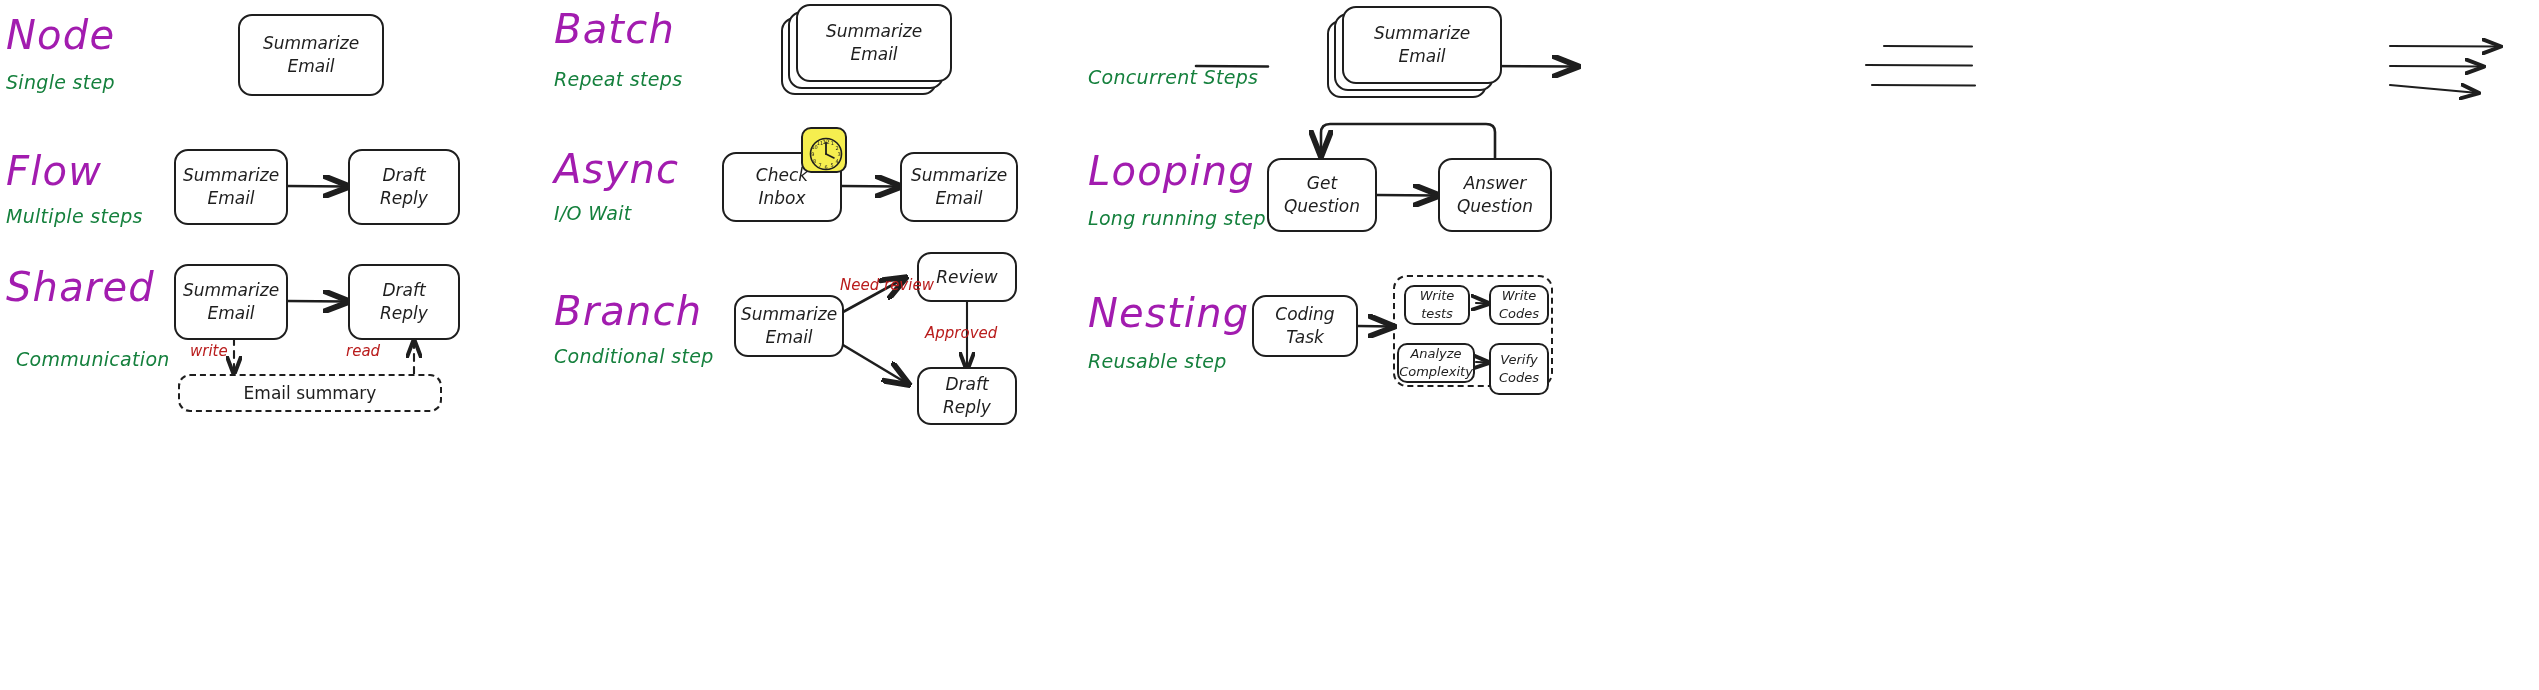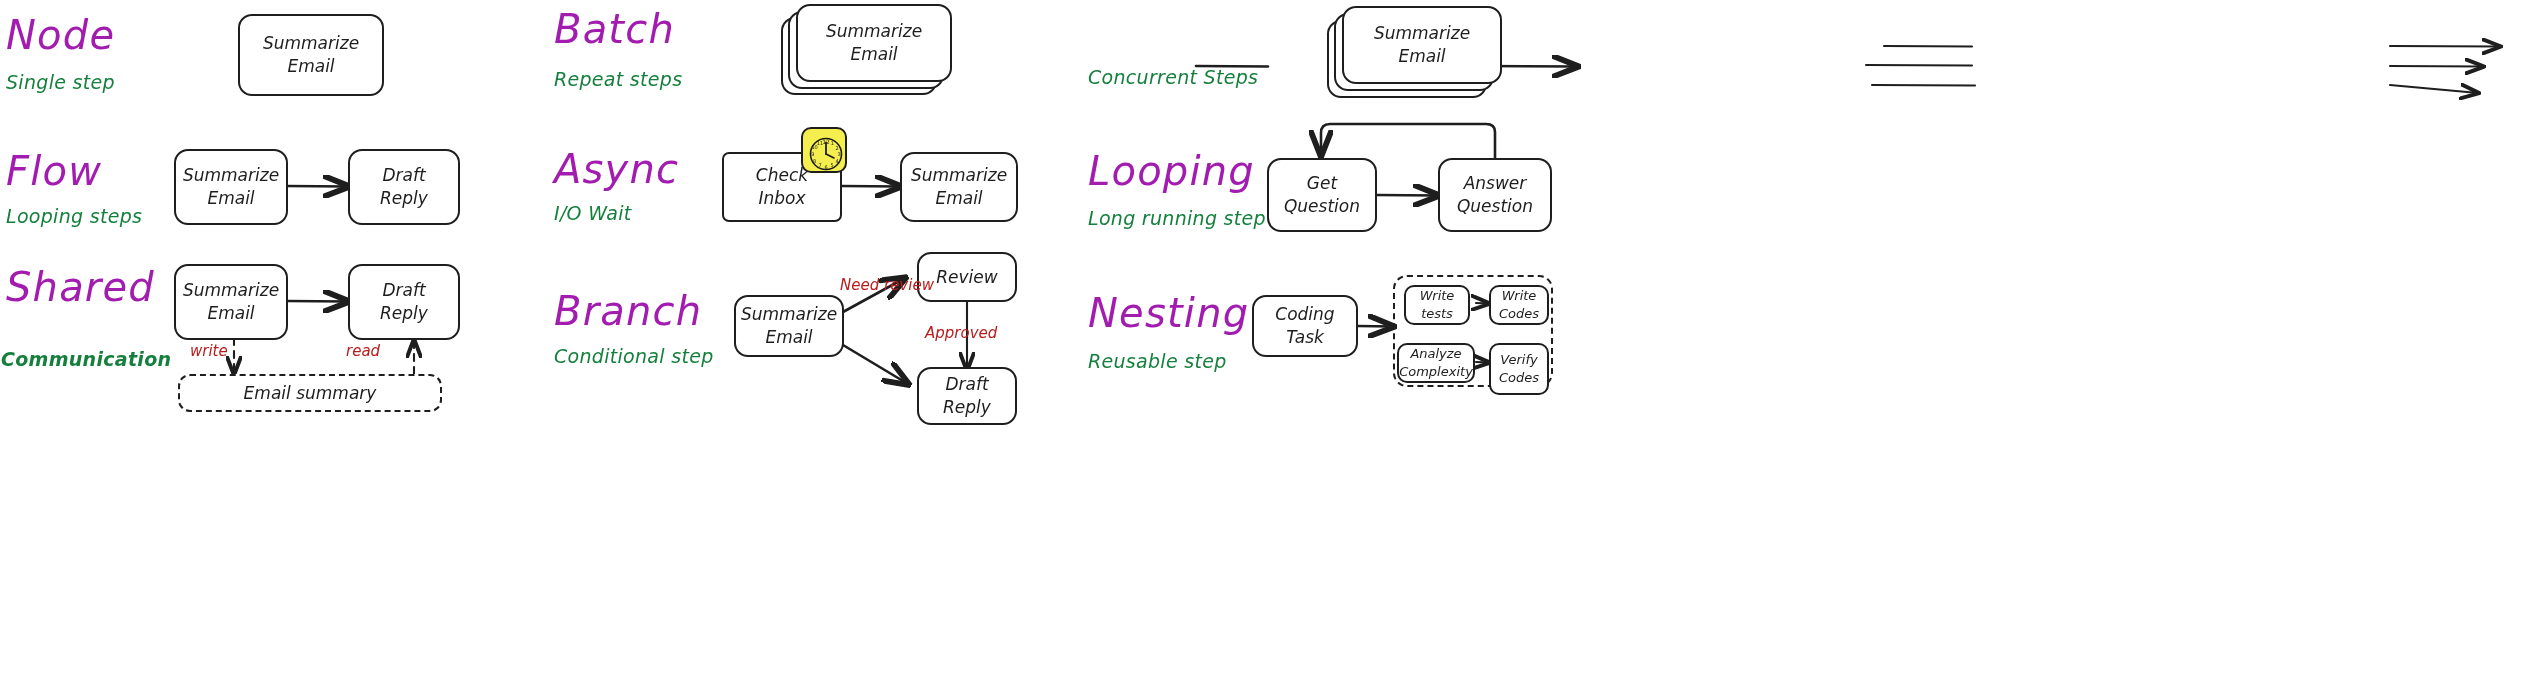--- a/index.html
+++ b/index.html
@@ -56,21 +56,21 @@
   }
   .box.small{font-size:13px;border-width:2px;border-radius:10px;}
   .box.ghost{background:#ffffff;}
   .dashbox{
     position:absolute;
     border:2.2px dashed #1e1e1e;
     border-radius:12px;
     background:#ffffff;
     box-sizing:border-box;
     display:flex;align-items:center;justify-content:center;
-    font-size:17px;font-style:italic;color:#1e1e1e;
+    font-size:17px;color:#1e1e1e;
   }
   .dashgroup{
     position:absolute;
     border:2.2px dashed #1e1e1e;
     border-radius:14px;
     background:transparent;
     box-sizing:border-box;
   }
   .clock{
     position:absolute;
@@ -148,29 +148,29 @@
   <div class="box" style="left:796px;top:4px;width:156px;height:78px;">Summarize
 Email</div>
 
   <div class="sub" style="left:1088px;top:66px;">Concurrent Steps</div>
   <div class="box ghost" style="left:1327px;top:20px;width:160px;height:78px;"></div>
   <div class="box ghost" style="left:1334px;top:13px;width:160px;height:78px;"></div>
   <div class="box" style="left:1342px;top:6px;width:160px;height:78px;">Summarize
 Email</div>
 
   <div class="ttl" style="left:6px;top:148px;">Flow</div>
-  <div class="sub" style="left:6px;top:205px;">Looping steps</div>
+  <div class="sub" style="left:6px;top:205px;">Multiple steps</div>
   <div class="box" style="left:174px;top:149px;width:114px;height:76px;">Summarize
 Email</div>
   <div class="box" style="left:348px;top:149px;width:112px;height:76px;">Draft
 Reply</div>
 
   <div class="ttl" style="left:554px;top:146px;">Async</div>
   <div class="sub" style="left:554px;top:202px;">I/O Wait</div>
-  <div class="box" style="left:722px;top:152px;width:120px;height:70px;border-radius:7px;">Check
+  <div class="box" style="left:722px;top:152px;width:120px;height:70px;">Check
 Inbox</div>
   <div class="box" style="left:900px;top:152px;width:118px;height:70px;">Summarize
 Email</div>
 
   <div class="clock" style="left:801px;top:127px;width:46px;height:46px;">
     <svg viewBox="0 0 46 46" width="46" height="46" style="display:block;">
       <circle cx="23" cy="25" r="15.5" fill="none" stroke="#1e1e1e" stroke-width="1.6"></circle>
       <line x1="23" y1="25" x2="23" y2="13.5" stroke="#1e1e1e" stroke-width="1.8" stroke-linecap="round"></line>
       <line x1="23" y1="25" x2="31" y2="29" stroke="#1e1e1e" stroke-width="1.6" stroke-linecap="round"></line>
       <text x="23" y="14.5" font-size="6" text-anchor="middle" fill="#1e1e1e" font-family="DejaVu Sans, sans-serif">12</text>
@@ -189,21 +189,21 @@
   </div>
 
   <div class="ttl" style="left:1088px;top:148px;">Looping</div>
   <div class="sub" style="left:1088px;top:207px;">Long running step</div>
   <div class="box" style="left:1267px;top:158px;width:110px;height:74px;">Get
 Question</div>
   <div class="box" style="left:1438px;top:158px;width:114px;height:74px;">Answer
 Question</div>
 
   <div class="ttl" style="left:6px;top:264px;">Shared</div>
-  <div class="sub" style="left:1px;top:348px;font-weight:bold;">Communication</div>
+  <div class="sub" style="left:16px;top:348px;">Communication</div>
   <div class="box" style="left:174px;top:264px;width:114px;height:76px;">Summarize
 Email</div>
   <div class="box" style="left:348px;top:264px;width:112px;height:76px;">Draft
 Reply</div>
   <div class="edgelbl" style="left:190px;top:343px;width:90px;">write</div>
   <div class="edgelbl" style="left:346px;top:343px;width:70px;">read</div>
   <div class="dashbox" style="left:178px;top:374px;width:264px;height:38px;">Email summary</div>
 
   <div class="ttl" style="left:554px;top:288px;">Branch</div>
   <div class="sub" style="left:554px;top:345px;">Conditional step</div>

